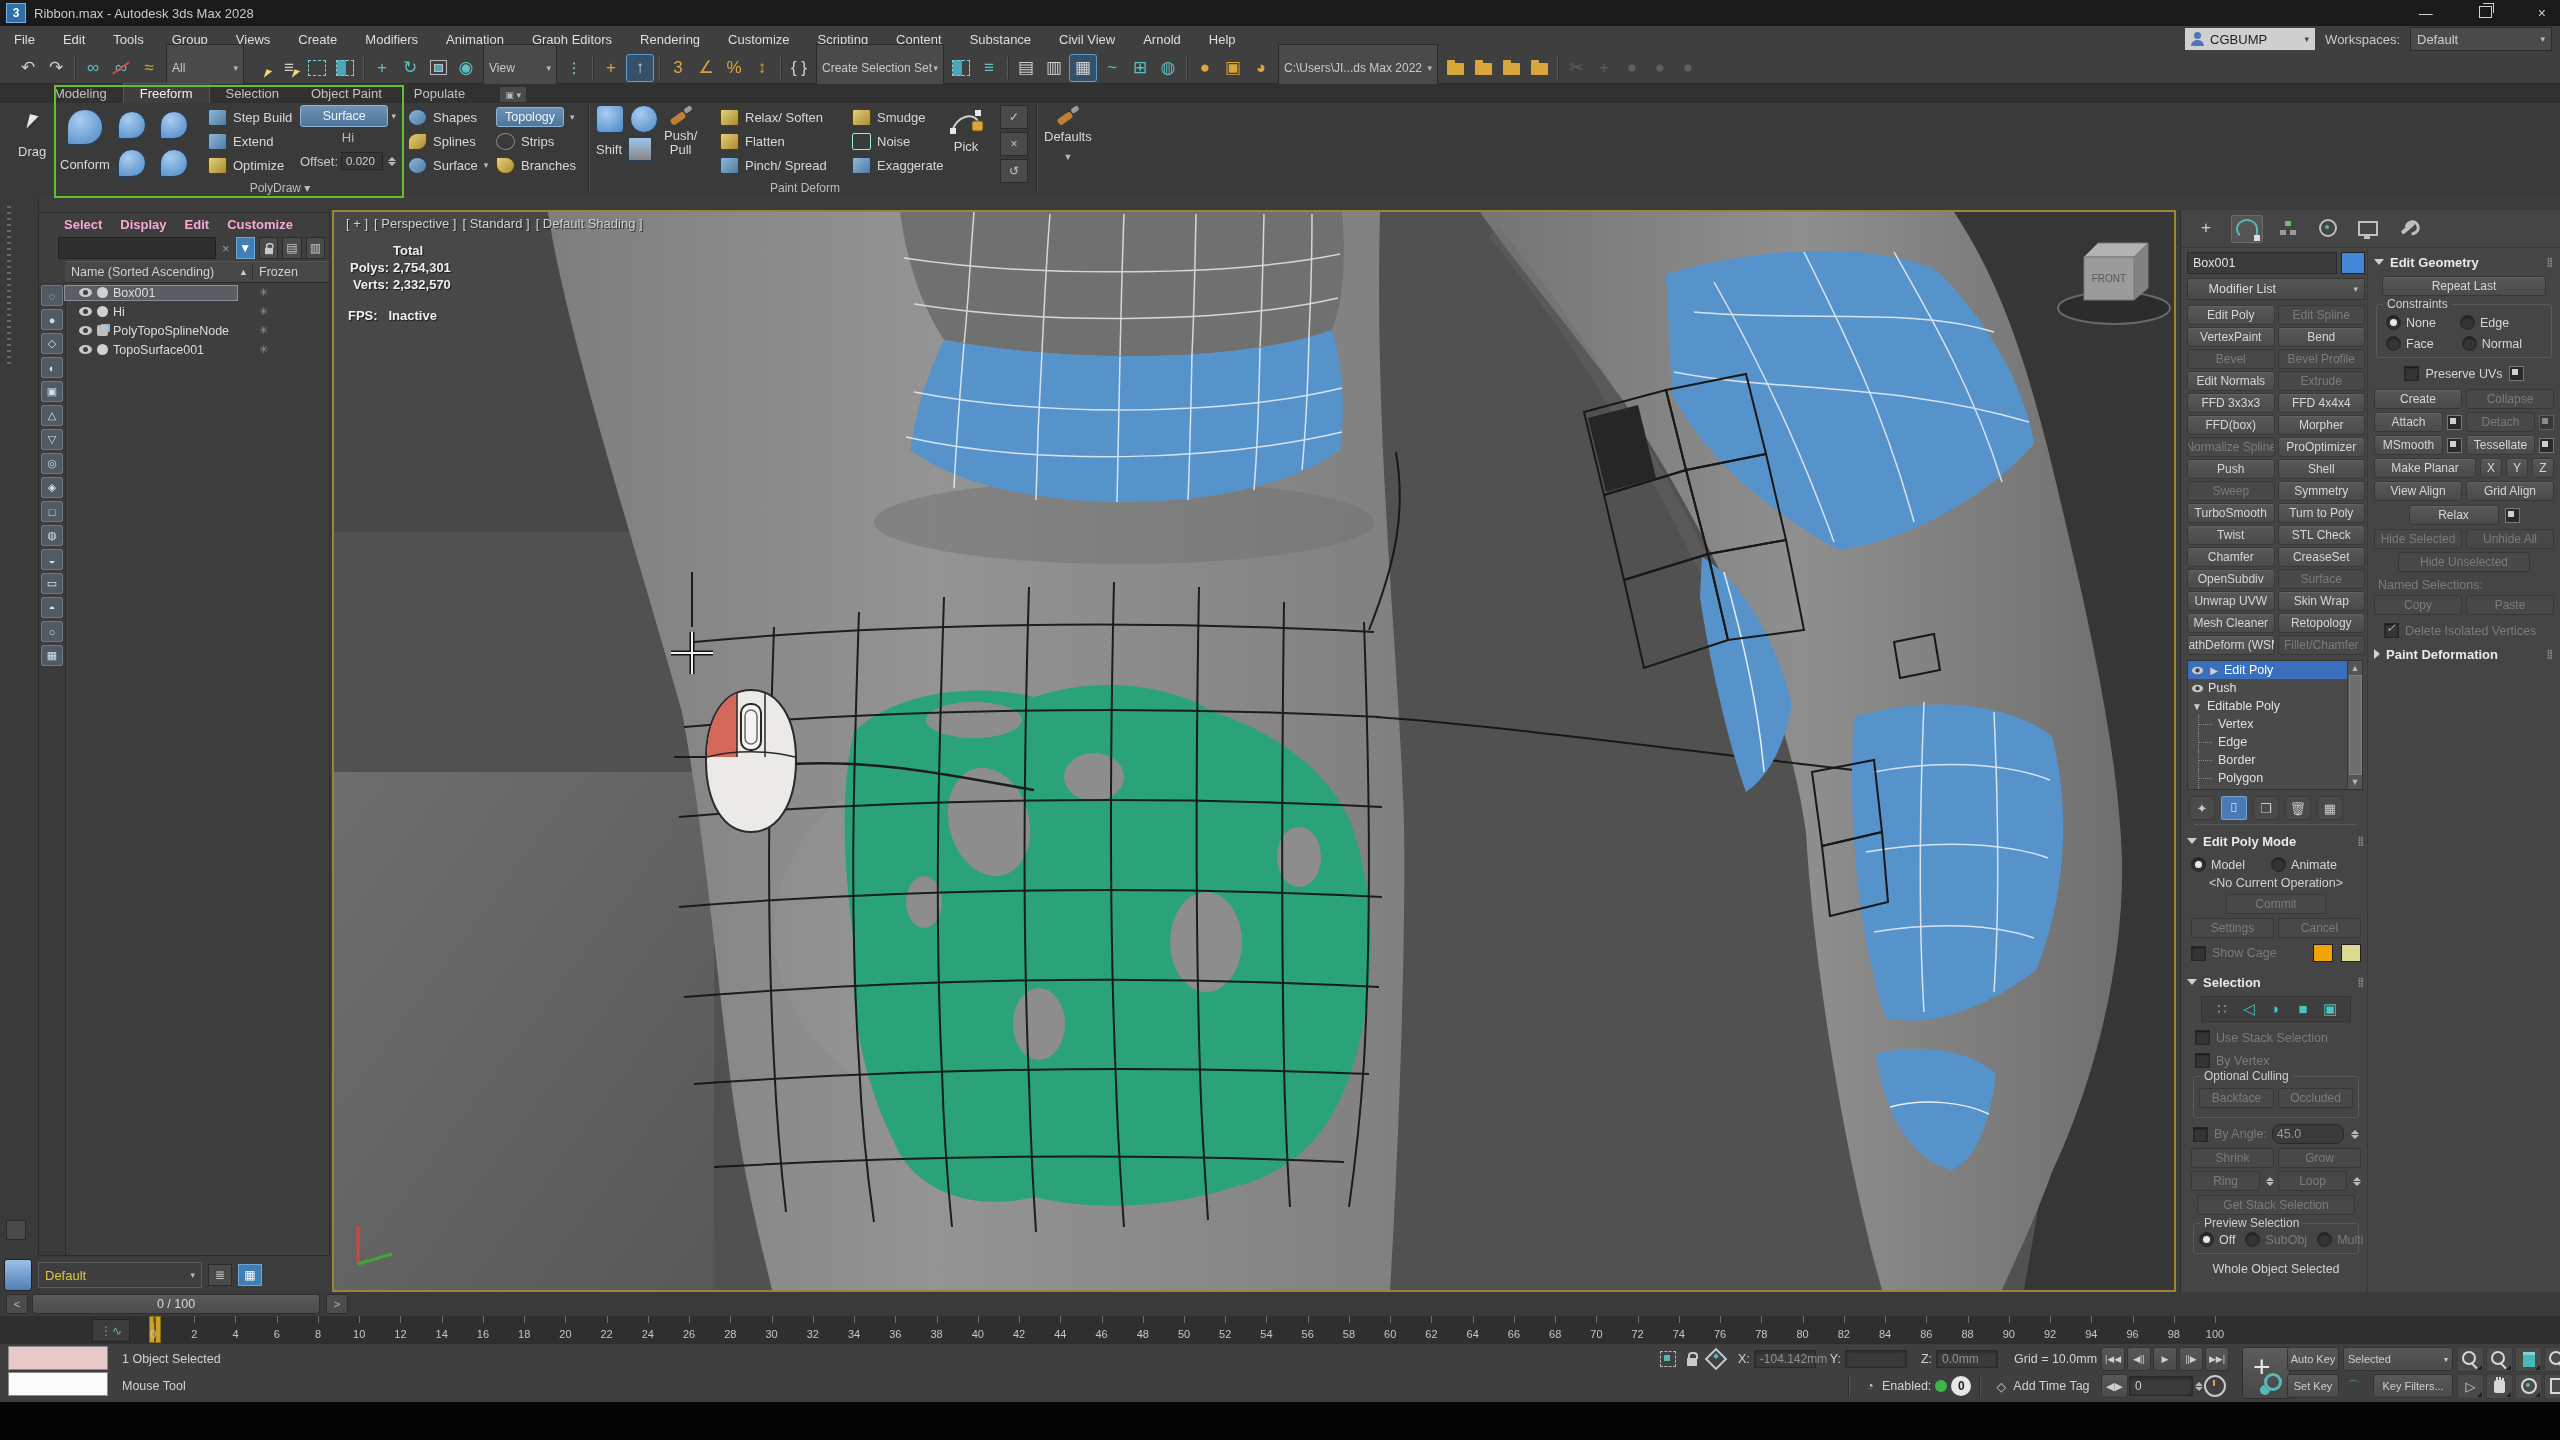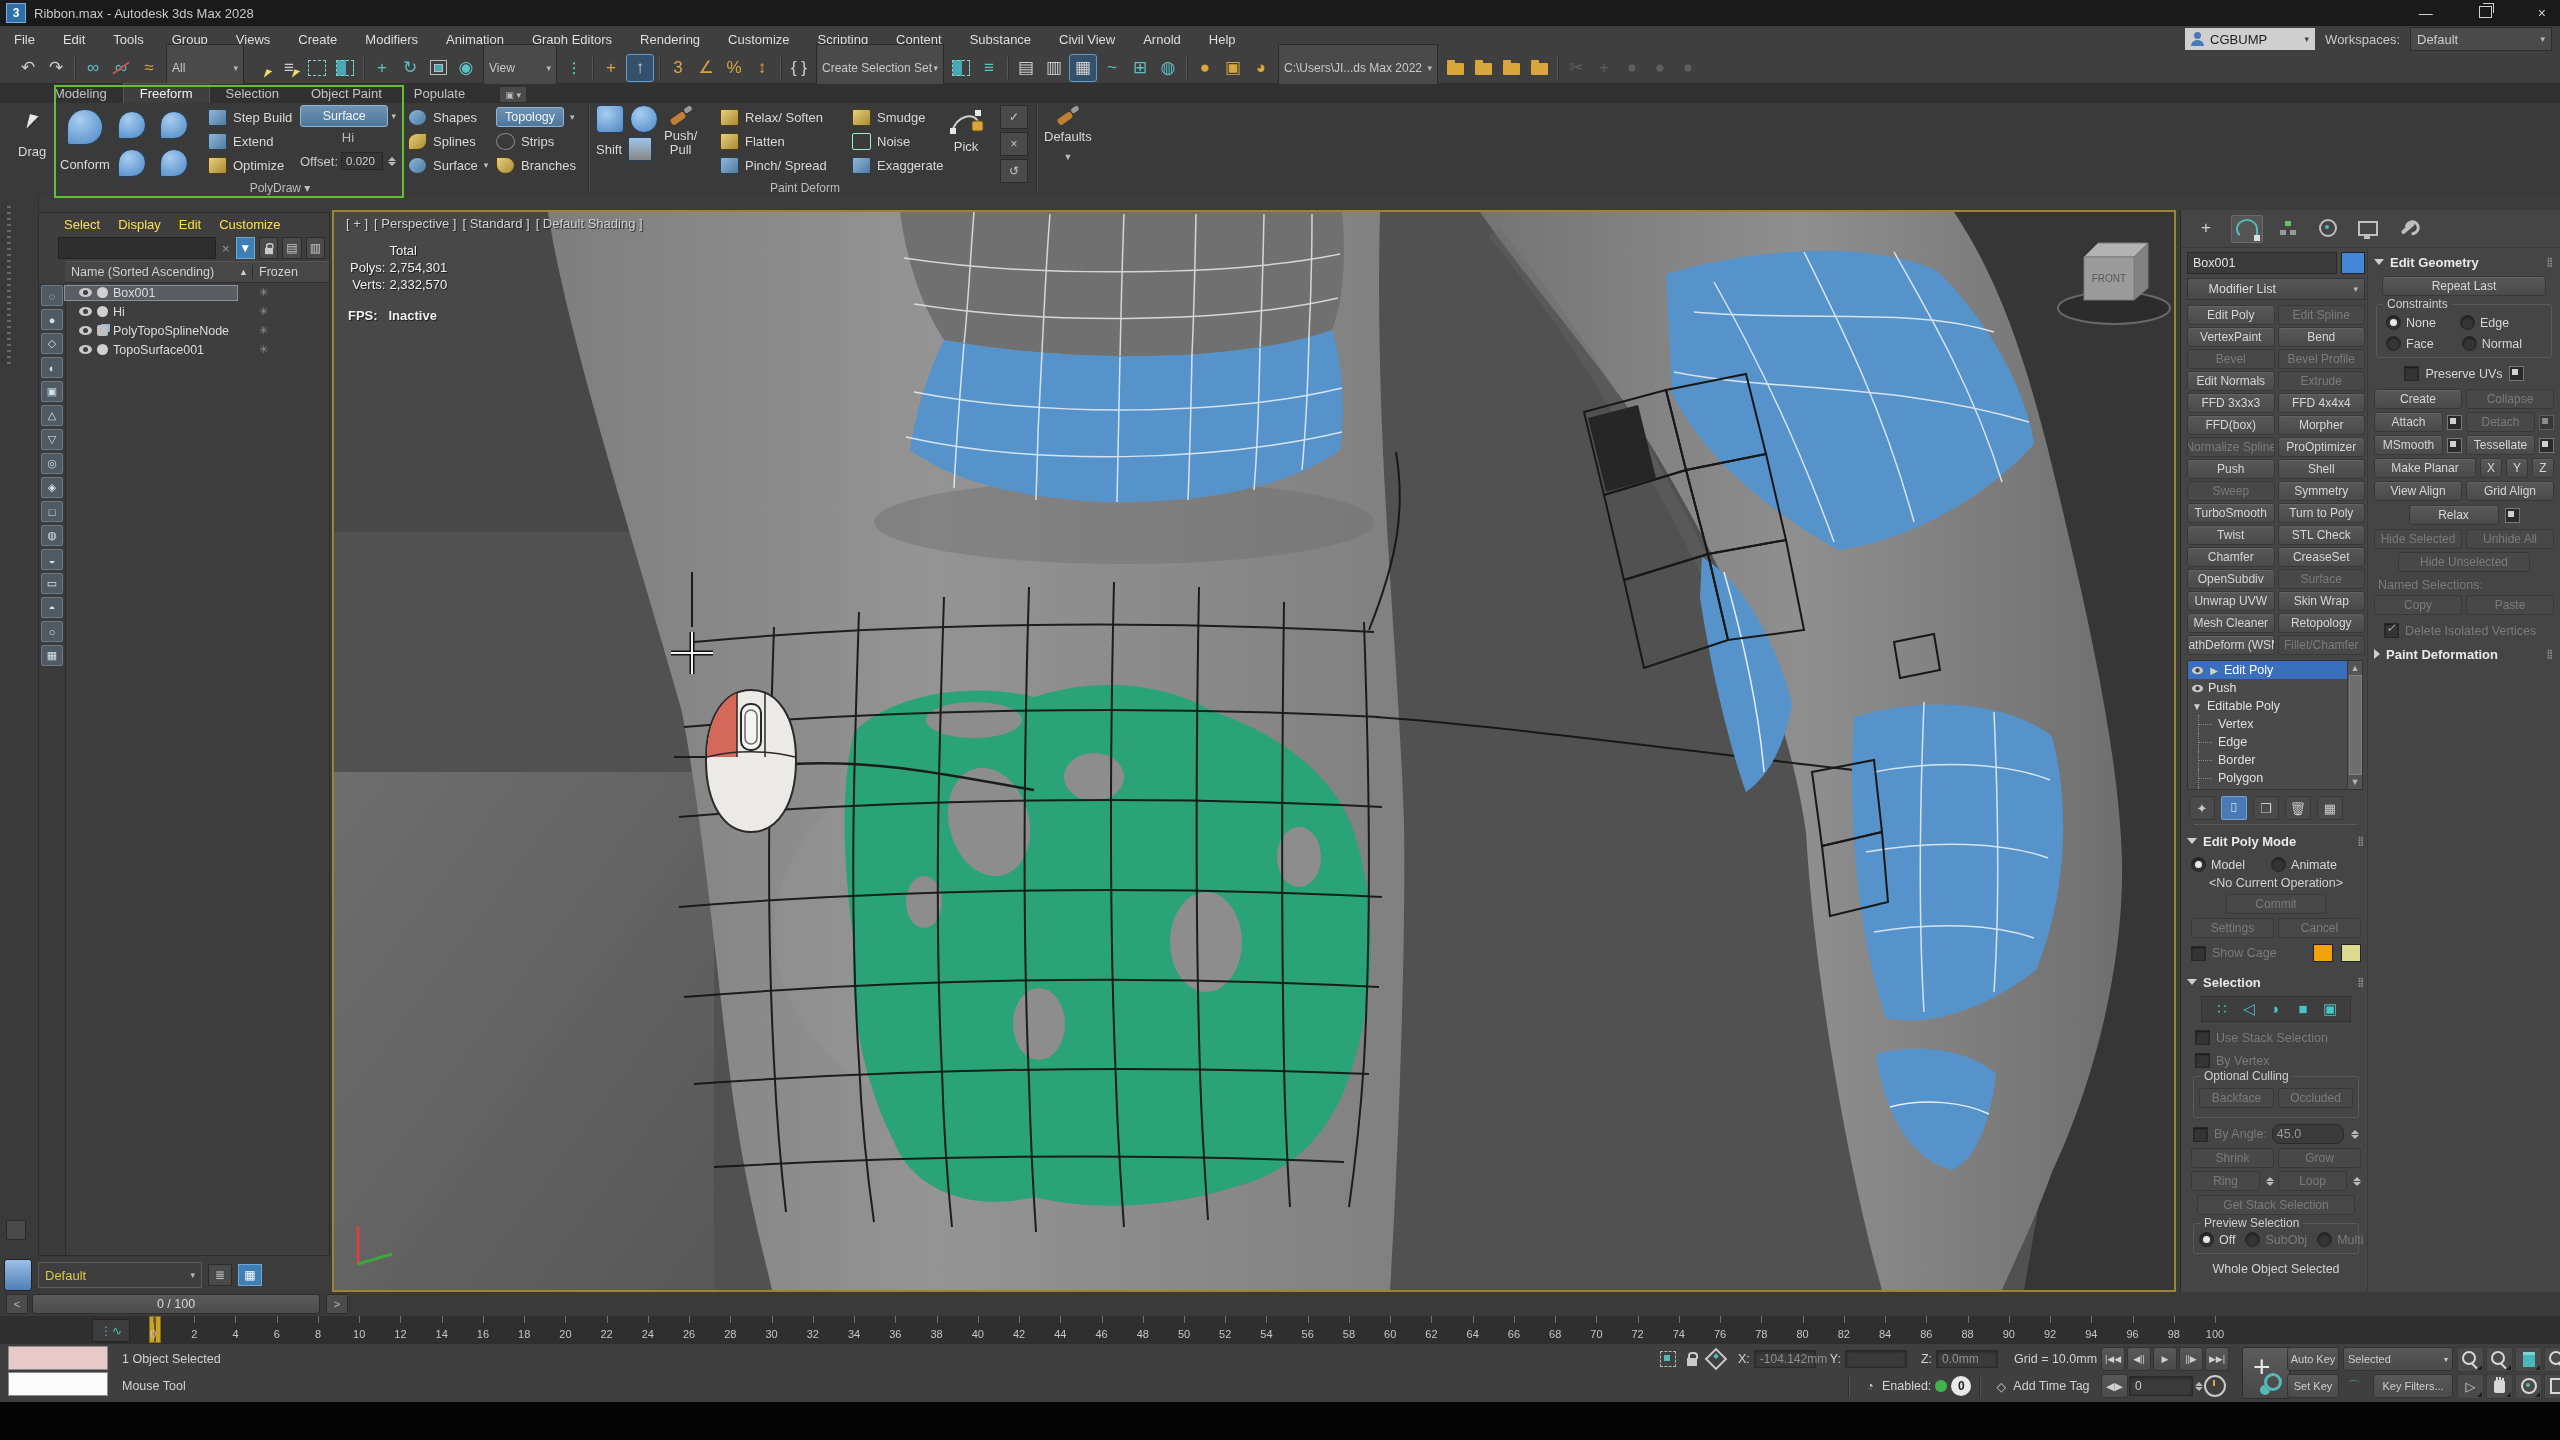--- a/index.html
+++ b/index.html
@@ -71,21 +71,21 @@
   .spin b.up{border-bottom:4px solid #bbb;}
   .spin b.dn{border-top:4px solid #bbb;}
   
   .lstrip{position:absolute;left:0;top:196px;width:38px;height:1096px;background:#3a3a3a;border-right:1px solid #2f2f2f;}
   .vdots{position:absolute;left:7px;top:10px;width:4px;height:160px;
          background:repeating-linear-gradient(#666 0 2px,transparent 2px 6px);}
   .lchip{position:absolute;left:6px;top:1024px;width:18px;height:18px;background:#4a4a4a;border:1px solid #2a2a2a;}
   
   .sx{position:absolute;left:38px;top:212px;width:292px;height:1044px;background:#3e3e3e;border:1px solid #2c2c2c;box-sizing:border-box;}
   .sxmenu{display:flex;gap:4px;padding:3px 4px 2px 18px;}
-  .sxmenu span{font-size:13px;color:#fde047;padding:1px 7px;}
+  .sxmenu span{font-size:13px;color:#f9a8d4;padding:1px 7px;font-weight:bold;}
   .sxsearch{display:flex;align-items:center;gap:4px;padding:2px 4px;}
   .sxinput{width:152px;height:18px;background:#2e2e2e;border:1px solid #222;}
   .sxclear{color:#9a9a9a;font-size:13px;padding:0 2px;}
   .sxchip{width:22px;height:20px;background:#4a4a4a;border:1px solid #2b2b2b;display:flex;align-items:center;justify-content:center;color:#c6c6c6;font-size:12px;}
   .sxchip.blue{background:#3f7fb5;border-color:#6aa7d4;color:#fff;}
   .sxhdr{display:flex;height:20px;background:#474747;border-top:1px solid #555;border-bottom:1px solid #2c2c2c;font-size:12.5px;color:#d0d0d0;align-items:center;margin-left:26px;}
   .sxhdr .nc{flex:1;display:flex;align-items:center;gap:6px;padding-left:6px;}
   .sxhdr .fc{width:70px;border-left:1px solid #2c2c2c;padding-left:6px;}
   .sxlist{position:absolute;left:26px;right:0;top:70px;bottom:0;}
   .sxrow{display:flex;align-items:center;height:19px;font-size:12.5px;color:#dcdcdc;position:relative;}
@@ -100,21 +100,21 @@
   .fchip{width:20px;height:19px;background:#4f5a63;border:1px solid #6b7885;border-radius:2px;color:#cfe0ee;font-size:11px;display:flex;align-items:center;justify-content:center;flex:none;}
   
   .sxfoot{position:absolute;left:4px;top:1258px;width:326px;height:34px;display:flex;align-items:center;gap:6px;}
   .layerswatch{width:26px;height:30px;background:linear-gradient(#9cc0e8,#4f7fb5);border:1px solid #222;border-radius:3px;}
   .layerdd{width:150px;height:24px;background:#3e3e3e;border:1px solid #5a5a5a;display:flex;align-items:center;padding:0 6px;font-size:13px;color:#d8c93f;}
   
   .vp{position:absolute;left:332px;top:210px;width:1844px;height:1082px;border:2px solid #9d8433;box-sizing:border-box;background:#4f4f4f;overflow:hidden;}
   .vplabel{position:absolute;left:12px;top:4px;font-size:13px;color:#d2d2d2;display:flex;gap:6px;text-shadow:1px 1px 1px #222;z-index:4;}
   .vpstats{position:absolute;left:14px;top:30px;z-index:4;font-size:13px;color:#efefef;text-shadow:1px 1px 1px #1a1a1a;line-height:17px;}
   .vpstats table{border-collapse:collapse;}
-  .vpstats td{padding:0 2px;font-weight:normal;}
+  .vpstats td{padding:0 2px;font-weight:bold;}
   .vpstats td.l{text-align:right;}
   .vpfps{margin-top:14px;font-weight:bold;}
   .vpsvg{position:absolute;left:0;top:0;}
   
   .cp{position:absolute;left:2180px;top:210px;width:380px;height:1082px;background:#454545;border-left:1px solid #2c2c2c;box-sizing:border-box;font-size:12.5px;}
   .cptabs{display:flex;gap:10px;padding:5px 10px 4px 10px;border-bottom:1px solid #3a3a3a;}
   .cpt{width:30px;height:26px;display:flex;align-items:center;justify-content:center;color:#cfcfcf;font-size:17px;}
   .cpt.on{background:#555;border:1px solid #6a6a6a;border-radius:2px;}
   .cpi-modify{width:18px;height:16px;border:2px solid #57b8b8;border-radius:50% 50% 0 50%;border-bottom-color:transparent;position:relative;}
   .cpi-modify::after{content:"";position:absolute;right:-4px;bottom:-4px;width:6px;height:6px;background:#ddd;}

